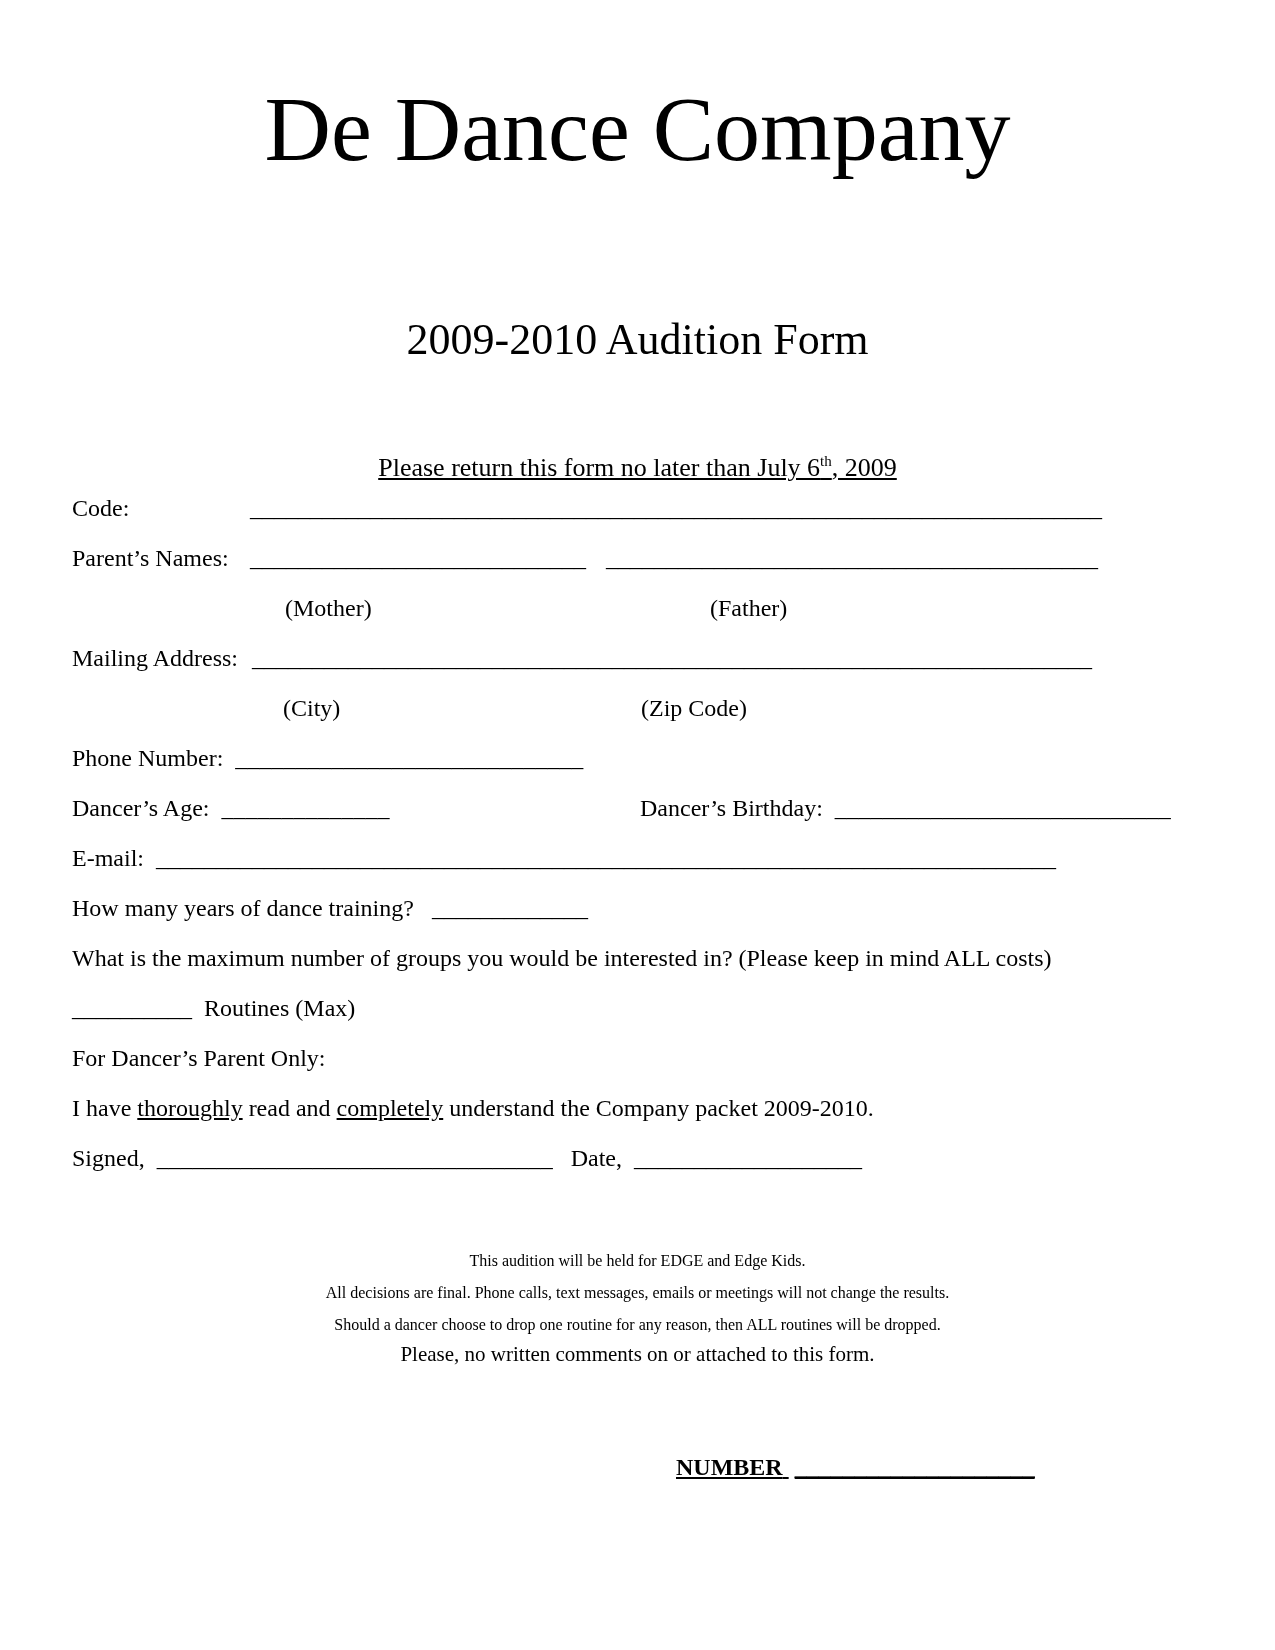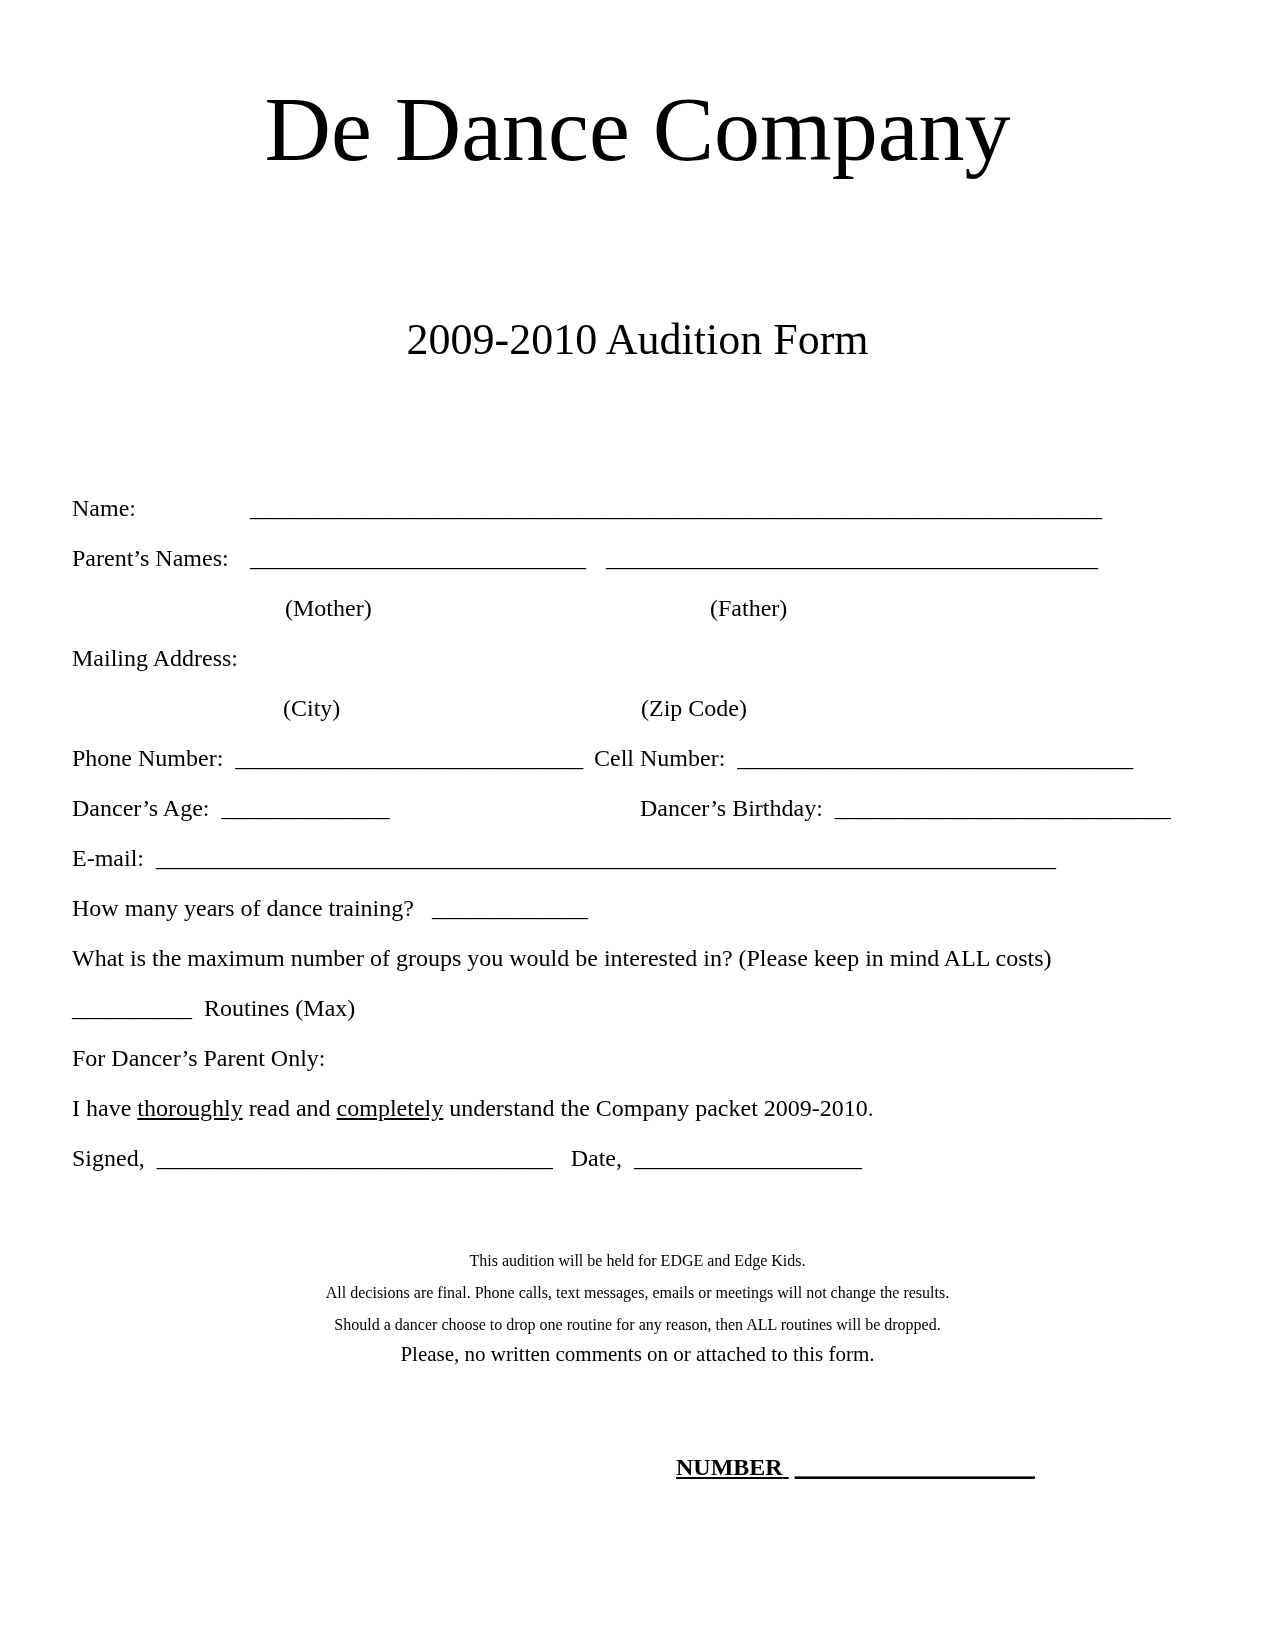--- a/index.html
+++ b/index.html
@@ -29,55 +29,55 @@
   .number-line{position:absolute;left:676px;top:1452px;font-size:24px;line-height:30px;font-weight:bold;white-space:nowrap;text-decoration:underline;}
 </style>
 </head>
 <body>
 
 <div class="page">
 
   <div class="centered doc-title">De Dance Company</div>
   <div class="centered doc-formtitle">2009-2010 Audition Form</div>
 
+  <div class="centered return-note">
+    <span class="note-inner"><span>Please return this form no later than July 6</span><sup>th</sup><span>, 2009</span></span>
+  </div>
 
   <div class="form">
 
     <div class="row">
-      <span>Name:</span>
+      <span>Code:</span>
       <span class="abs" style="left:178px;">_______________________________________________________________________</span>
     </div>
 
     <div class="row">
       <span>Parent’s Names:</span>
       <span class="abs" style="left:178px;">____________________________</span>
       <span class="abs" style="left:534px;">_________________________________________</span>
     </div>
 
     <div class="row">
       <span class="abs" style="left:213px;">(Mother)</span>
       <span class="abs" style="left:638px;">(Father)</span>
     </div>
 
     <div class="row">
       <span>Mailing Address:</span>
+      <span class="abs" style="left:180px;">______________________________________________________________________</span>
     </div>
 
     <div class="row">
       <span class="abs" style="left:211px;">(City)</span>
       <span class="abs" style="left:569px;">(Zip Code)</span>
     </div>
 
     <div class="row">
       <span>Phone Number:</span>
       <span class="gap6">_____________________________</span>
-      <span class="abs" style="left:522px;">
-        <span>Cell Number:</span>
-        <span class="gap6">_________________________________</span>
-      </span>
     </div>
 
     <div class="row">
       <span>Dancer’s Age:</span>
       <span class="gap6">______________</span>
       <span class="abs" style="left:568px;">
         <span>Dancer’s Birthday:</span>
         <span class="gap6">____________________________</span>
       </span>
     </div>

